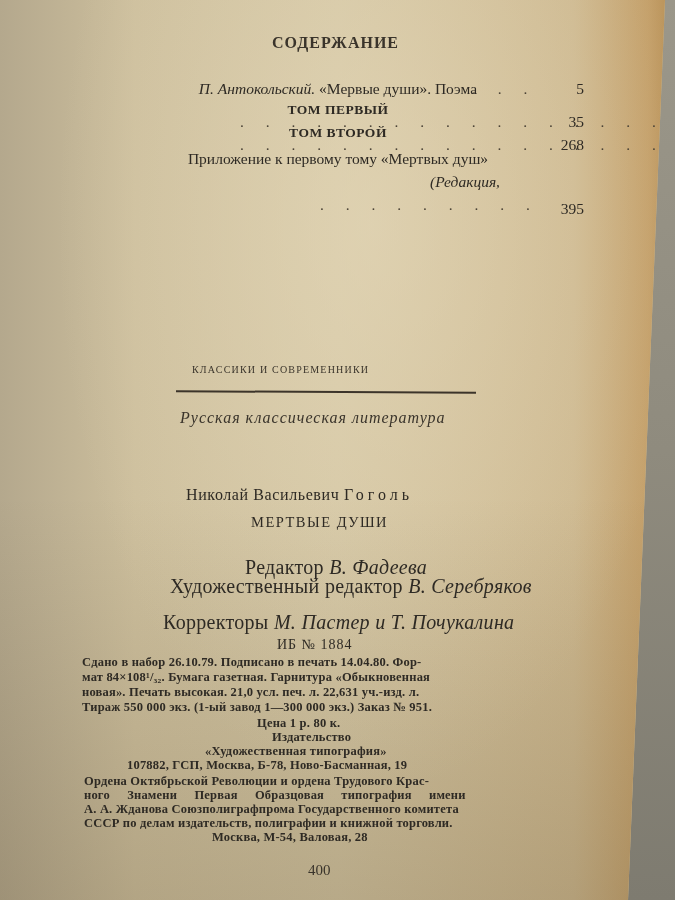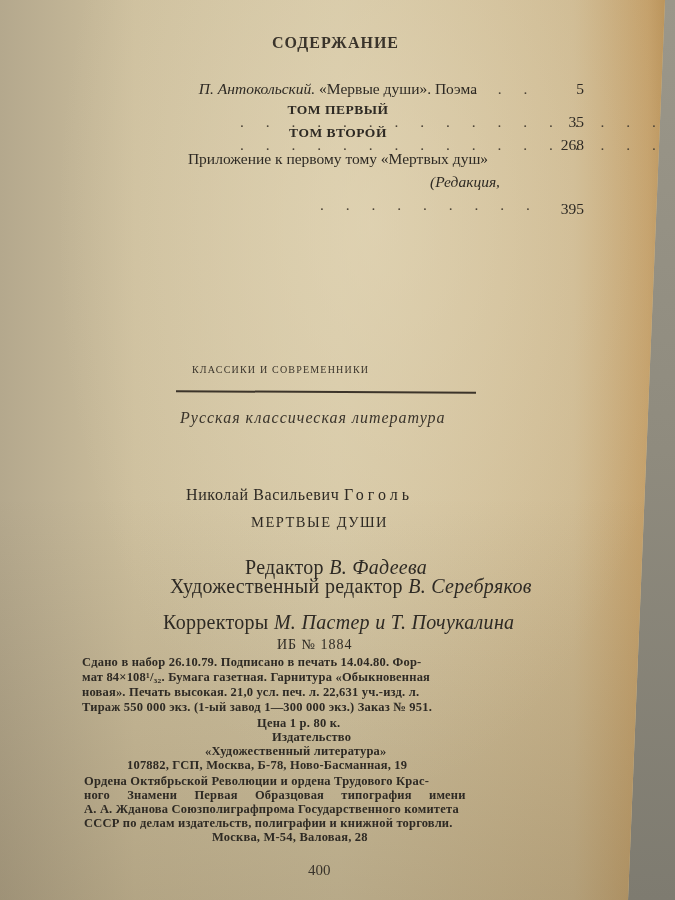--- a/index.html
+++ b/index.html
@@ -127,21 +127,21 @@
       <span class="name">М. Пастер и Т. Почукалина</span>
     </div>
 
     <div class="imprint" style="left:277px; top:637px; font-size:14px; font-weight:normal; letter-spacing:1px;">ИБ № 1884</div>
     <div class="imprint" style="left:82px; top:655px;">Сдано в набор 26.10.79. Подписано в печать 14.04.80. Фор-</div>
     <div class="imprint" style="left:82px; top:670px;">мат 84×108¹/₃₂. Бумага газетная. Гарнитура «Обыкновенная</div>
     <div class="imprint" style="left:82px; top:685px;">новая». Печать высокая. 21,0 усл. печ. л. 22,631 уч.-изд. л.</div>
     <div class="imprint" style="left:82px; top:700px;">Тираж 550 000 экз. (1-ый завод 1—300 000 экз.) Заказ № 951.</div>
     <div class="imprint" style="left:257px; top:716px;">Цена 1 р. 80 к.</div>
     <div class="imprint" style="left:272px; top:730px;">Издательство</div>
-    <div class="imprint" style="left:205px; top:744px;">«Художественный литература»</div>
+    <div class="imprint" style="left:205px; top:744px;">«Художественная типография»</div>
     <div class="imprint" style="left:127px; top:758px;">107882, ГСП, Москва, Б-78, Ново-Басманная, 19</div>
     <div class="imprint" style="left:84px; top:774px;">Ордена Октябрьской Революции и ордена Трудового Крас-</div>
     <div class="imprint" style="left:84px; top:788px; word-spacing:14px;">ного Знамени Первая Образцовая типография имени</div>
     <div class="imprint" style="left:84px; top:802px;">А. А. Жданова Союзполиграфпрома Государственного комитета</div>
     <div class="imprint" style="left:84px; top:816px;">СССР по делам издательств, полиграфии и книжной торговли.</div>
     <div class="imprint" style="left:212px; top:830px;">Москва, М-54, Валовая, 28</div>
 
     <div class="pagefoot">400</div>
   </div>
 </div>

